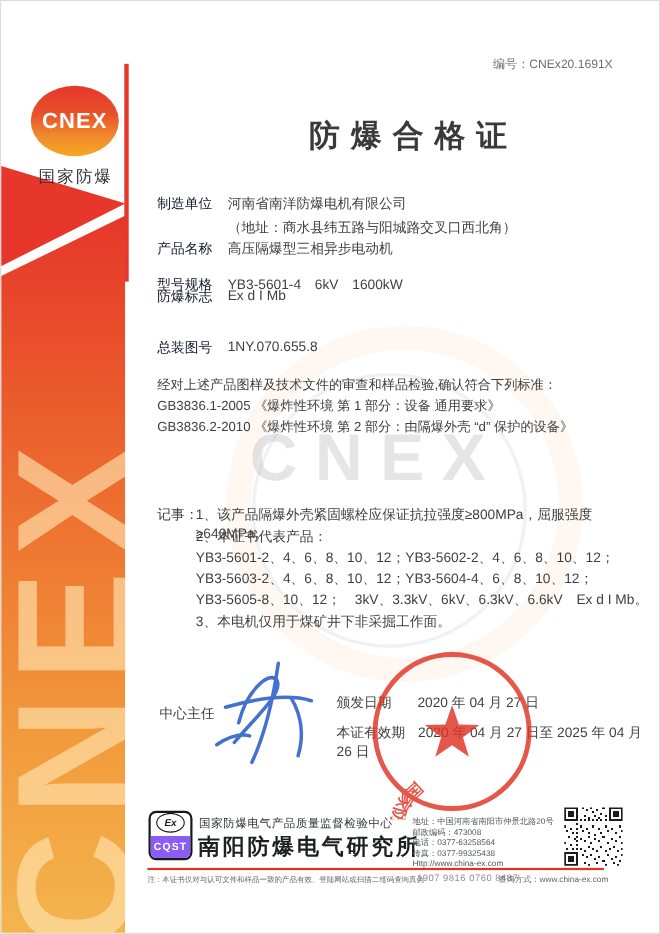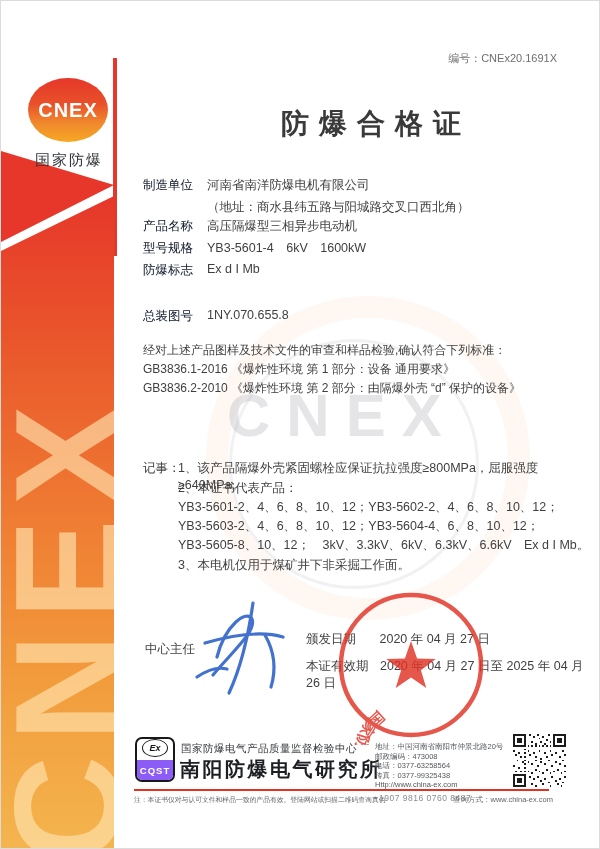--- a/index.html
+++ b/index.html
@@ -102,35 +102,35 @@
     <span class="flabel">制造单位</span>
     <span class="fvalue">河南省南洋防爆电机有限公司</span>
   </div>
   <div class="abs field-row findent" style="top:198px">
     <span class="fvalue">（地址：商水县纬五路与阳城路交叉口西北角）</span>
   </div>
   <div class="abs field-row" style="top:217px">
     <span class="flabel">产品名称</span>
     <span class="fvalue">高压隔爆型三相异步电动机</span>
   </div>
-  <div class="abs field-row" style="top:239px">
+  <div class="abs field-row" style="top:250px">
     <span class="flabel">型号规格</span>
     <span class="fvalue">YB3-5601-4　6kV　1600kW</span>
   </div>
   <div class="abs field-row" style="top:261px">
     <span class="flabel">防爆标志</span>
     <span class="fvalue">Ex d I Mb</span>
   </div>
   <div class="abs field-row" style="top:307px">
     <span class="flabel">总装图号</span>
     <span class="fvalue">1NY.070.655.8</span>
   </div>
 
   <div class="abs stmt" style="top:340px">经对上述产品图样及技术文件的审查和样品检验,确认符合下列标准：</div>
-  <div class="abs stmt" style="top:359px">GB3836.1-2016 《爆炸性环境 第 1 部分：设备 通用要求》</div>
+  <div class="abs stmt" style="top:359px">GB3836.1-2005 《爆炸性环境 第 1 部分：设备 通用要求》</div>
   <div class="abs stmt" style="top:378px">GB3836.2-2010 《爆炸性环境 第 2 部分：由隔爆外壳 “d” 保护的设备》</div>
 
   <div class="abs note-label">记事：</div>
   <div class="abs note-line" style="top:459px">1、该产品隔爆外壳紧固螺栓应保证抗拉强度≥800MPa，屈服强度≥640MPa。</div>
   <div class="abs note-line" style="top:479px">2、本证书代表产品：</div>
   <div class="abs note-line" style="top:498px">YB3-5601-2、4、6、8、10、12；YB3-5602-2、4、6、8、10、12；</div>
   <div class="abs note-line" style="top:517px">YB3-5603-2、4、6、8、10、12；YB3-5604-4、6、8、10、12；</div>
   <div class="abs note-line" style="top:536px">YB3-5605-8、10、12；　3kV、3.3kV、6kV、6.3kV、6.6kV　Ex d I Mb。</div>
   <div class="abs note-line" style="top:556px">3、本电机仅用于煤矿井下非采掘工作面。</div>
 

